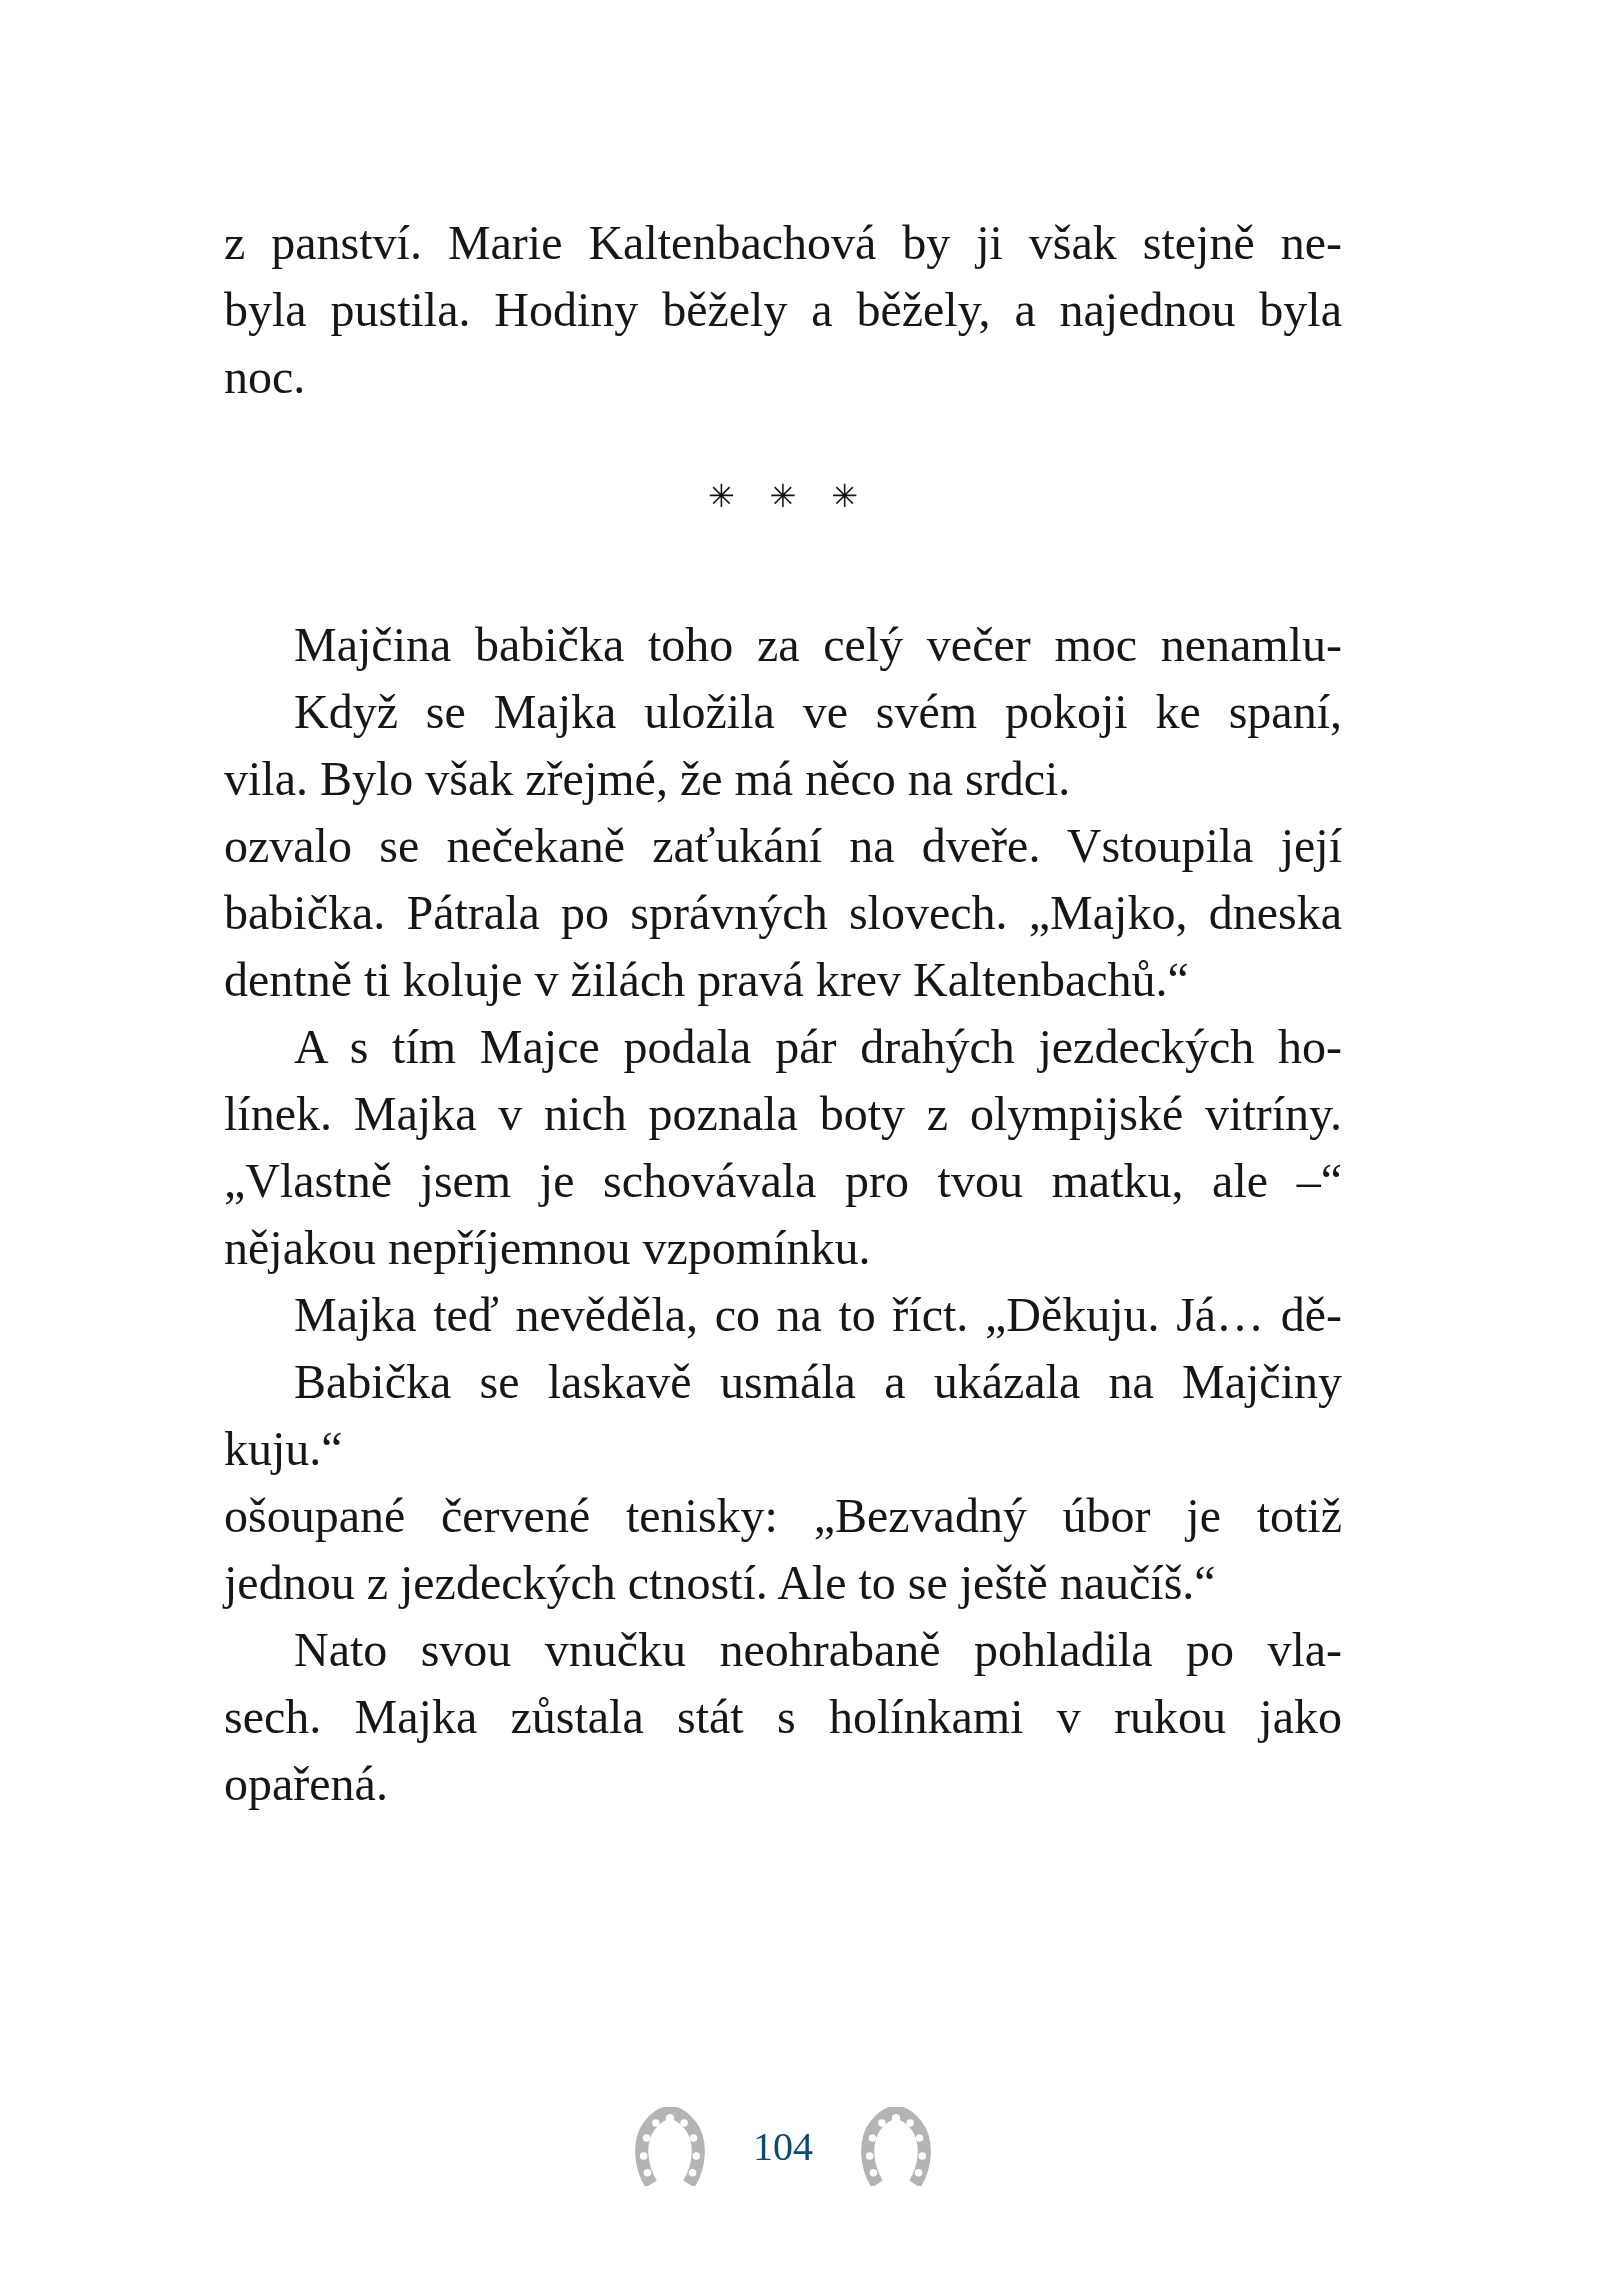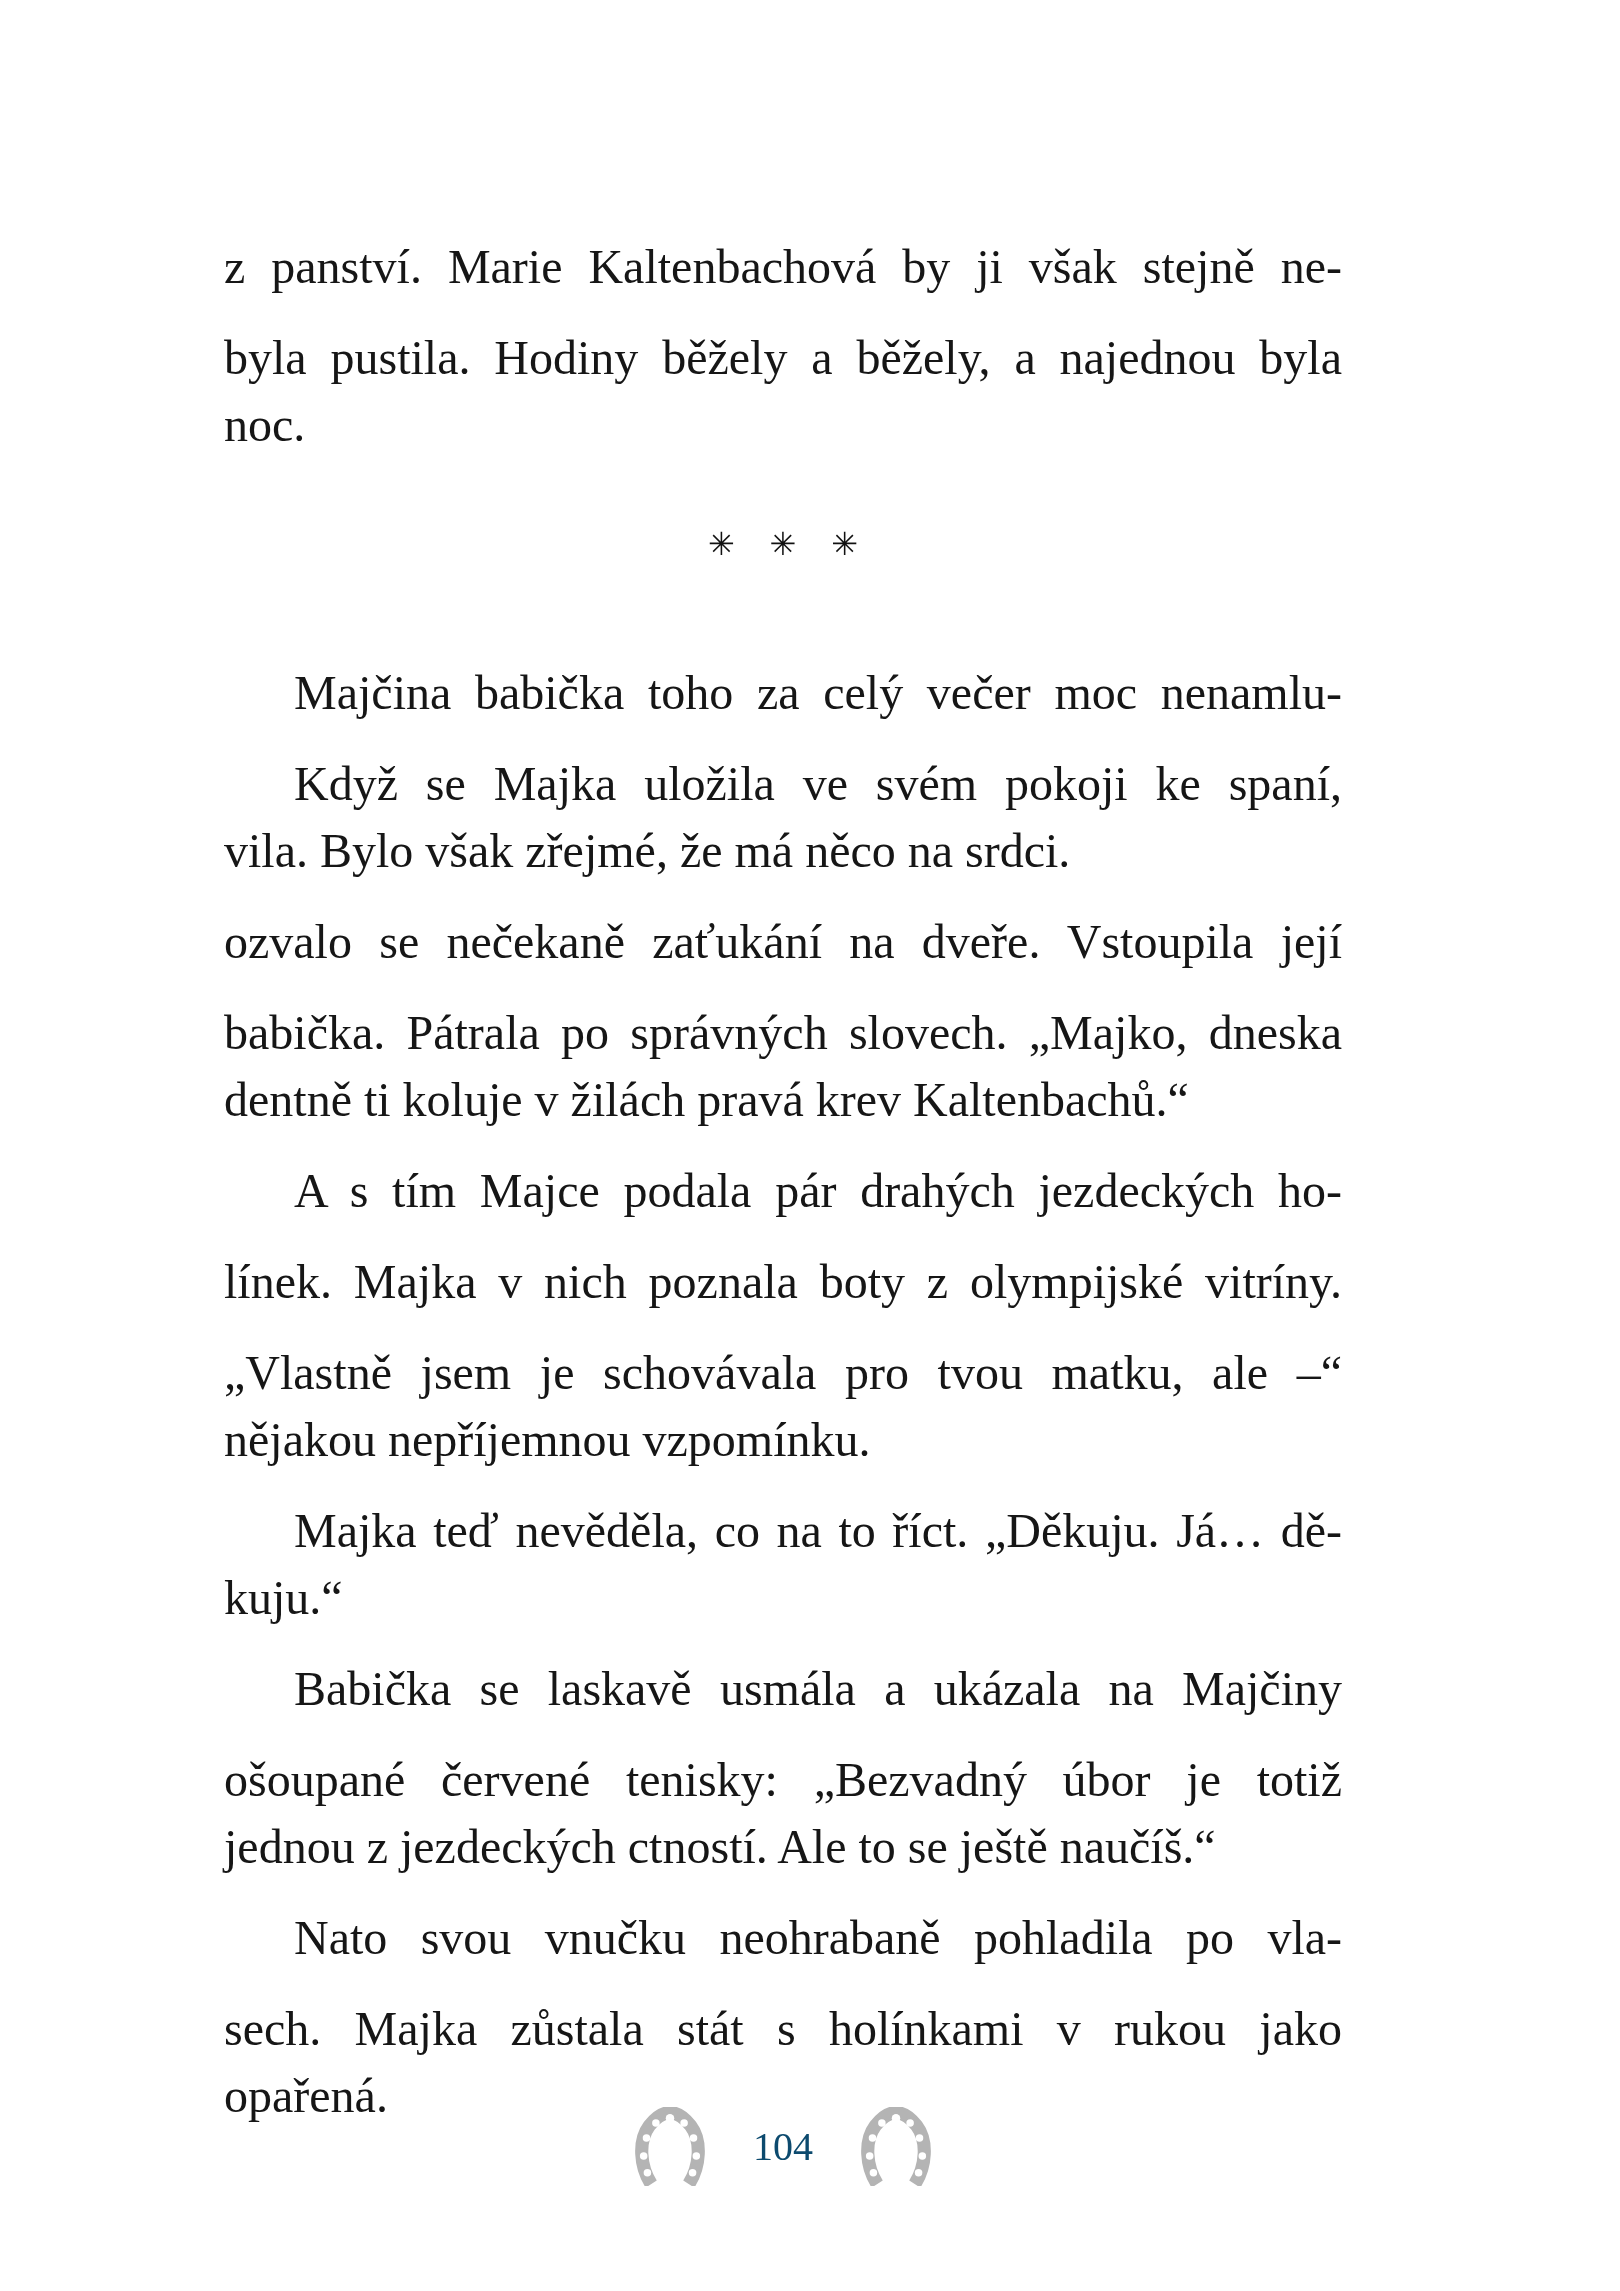--- a/index.html
+++ b/index.html
@@ -21,21 +21,20 @@
   .line {
     font-size: 48px;
     line-height: 67px;
     height: 67px;
     white-space: nowrap;
   }
   .line.j {
     white-space: normal;
     text-align: justify;
     text-align-last: justify;
-    margin-top: 24px;
   }
   .line.l { text-align: left; }
   .line.ind { text-indent: 70px; }
   .separator {
     height: 67px;
     line-height: 67px;
     margin-top: 53px;
     margin-bottom: 81px;
     text-align: center;
     font-family: "DejaVu Sans", sans-serif;
@@ -80,23 +79,23 @@
     <div class="line j">ozvalo se nečekaně zaťukání na dveře. Vstoupila její</div>
     <div class="line j">babička. Pátrala po správných slovech. „Majko, dneska</div>
     <div class="line l">dentně ti koluje v žilách pravá krev Kaltenbachů.“</div>
 
     <div class="line j ind">A s tím Majce podala pár drahých jezdeckých ho-</div>
     <div class="line j">línek. Majka v nich poznala boty z olympijské vitríny.</div>
     <div class="line j">„Vlastně jsem je schovávala pro tvou matku, ale –“</div>
     <div class="line l">nějakou nepříjemnou vzpomínku.</div>
 
     <div class="line j ind">Majka teď nevěděla, co na to říct. „Děkuju. Já… dě-</div>
+    <div class="line j ind">Babička se laskavě usmála a ukázala na Majčiny</div>
+
     <div class="line l">kuju.“</div>
-
-    <div class="line j ind">Babička se laskavě usmála a ukázala na Majčiny</div>
     <div class="line j">ošoupané červené tenisky: „Bezvadný úbor je totiž</div>
     <div class="line l">jednou z jezdeckých ctností. Ale to se ještě naučíš.“</div>
 
     <div class="line j ind">Nato svou vnučku neohrabaně pohladila po vla-</div>
     <div class="line j">sech. Majka zůstala stát s holínkami v rukou jako</div>
     <div class="line l">opařená.</div>
   </div>
 
   <div class="footer">
     <span>

